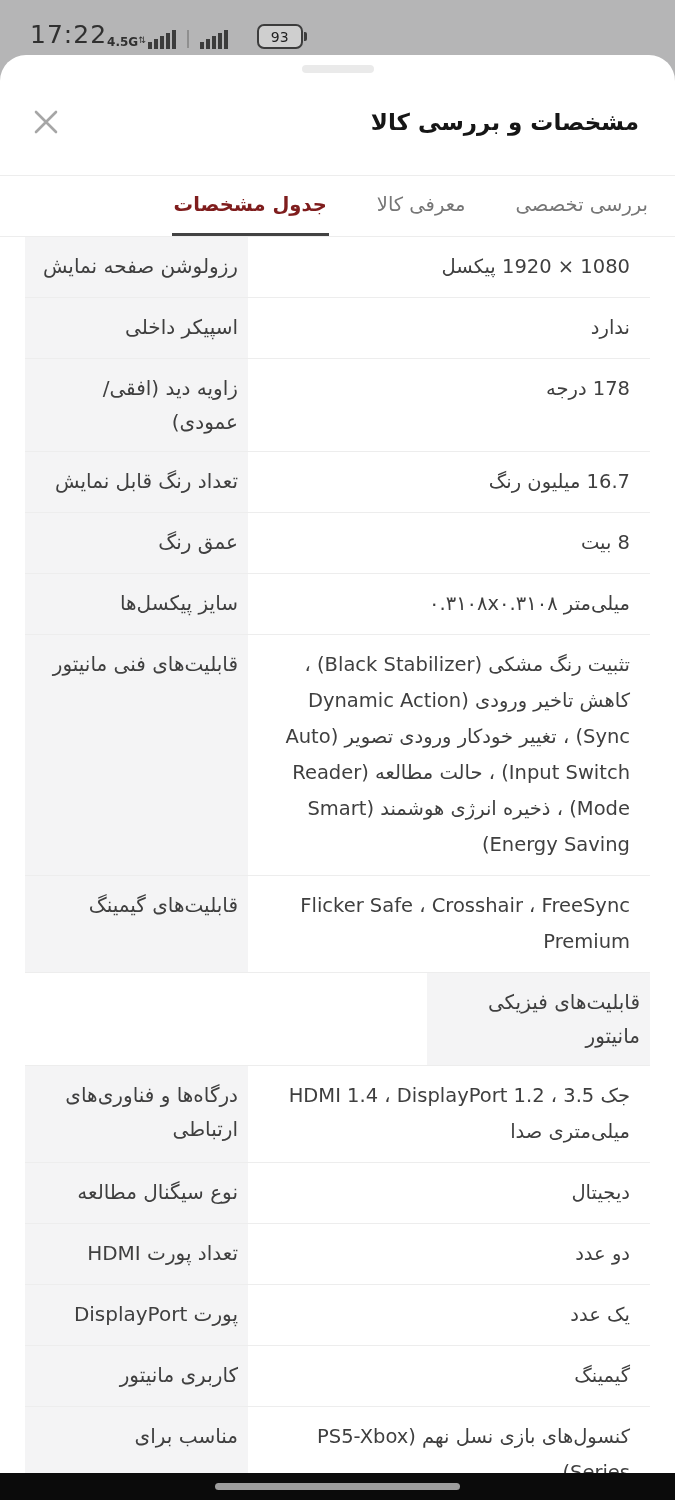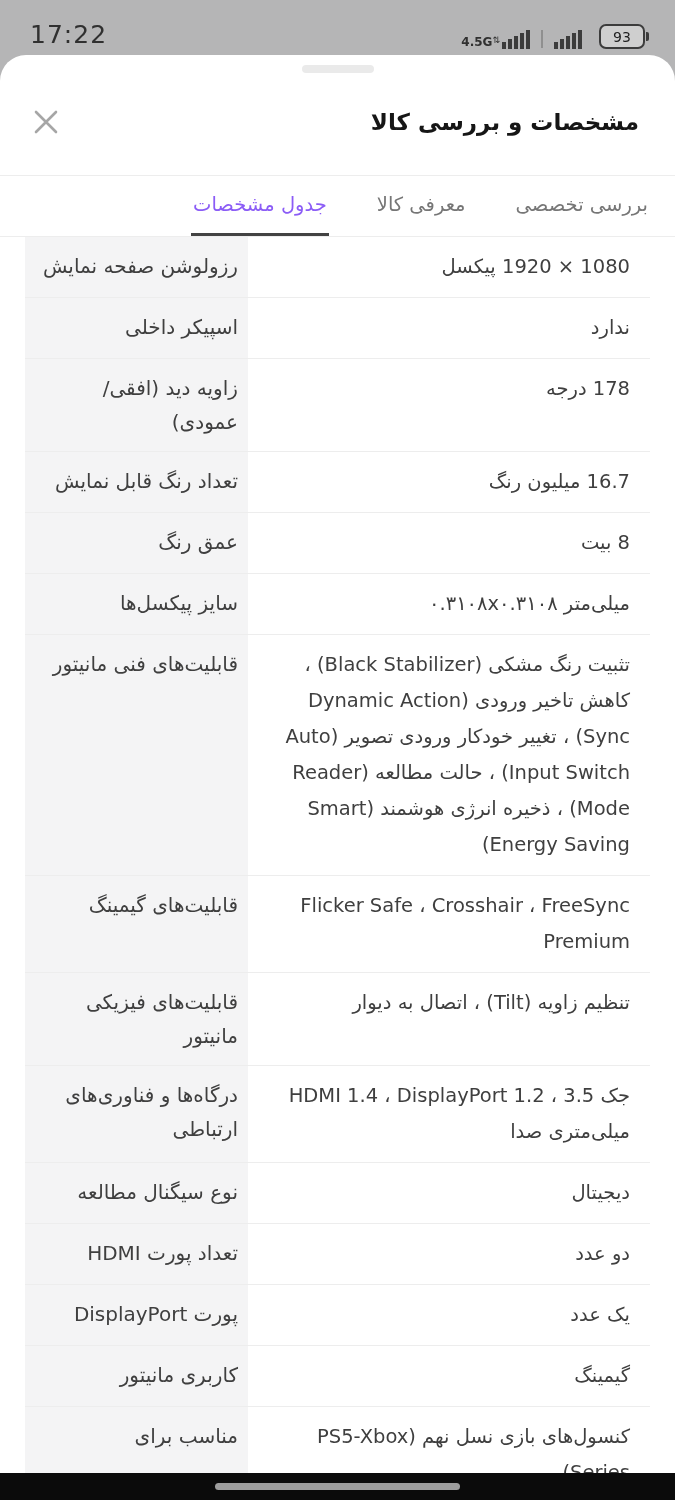--- a/index.html
+++ b/index.html
@@ -3,31 +3,31 @@
 <meta charset="utf-8">
 <style>
   html,body{margin:0;padding:0;}
   .screen{
     position:relative;width:675px;height:1500px;overflow:hidden;
     background:#b5b5b6;font-family:"DejaVu Sans",sans-serif;direction:rtl;
   }
   
   .status-bar{
     position:absolute;top:0;left:0;right:0;height:55px;
-    direction:ltr;display:flex;justify-content:space-between;align-items:flex-end;
+    direction:ltr;display:flex;justify-content:flex-start;align-items:flex-end;
     padding:0 26px 6px 30px;color:#303030;box-sizing:border-box;
   }
   .status-time{font-size:25px;letter-spacing:1px;}
   .status-right{display:flex;align-items:flex-end;gap:9px;}
   .net-cluster{display:flex;align-items:flex-end;gap:2px;}
   .net-texts{display:flex;align-items:flex-start;line-height:1;margin-bottom:1px;}
   .net-label{font-size:12px;font-weight:bold;}
   .net-arrows{font-size:9px;line-height:1;}
   .sim-divider{width:2px;height:18px;background:#8f8f8f;margin:0 2px 1px 2px;}
-  .battery{display:flex;align-items:center;margin-left:8px;}
+  .battery{display:flex;align-items:center;margin-left:20px;}
   .battery-body{
     width:42px;height:21px;border:2.5px solid #3c3c3c;border-radius:7px;
     background:#cfcfcf;display:flex;align-items:center;justify-content:center;
     font-size:14px;color:#222;
   }
   .battery-nub{width:3px;height:9px;background:#3c3c3c;border-radius:0 2px 2px 0;margin-left:1px;}
   
   .sheet{
     position:absolute;top:55px;left:0;right:0;bottom:0;background:#ffffff;
     border-radius:26px 26px 0 0;overflow:hidden;
@@ -39,21 +39,21 @@
   }
   .sheet-title{font-size:23px;font-weight:bold;color:#161616;line-height:34px;}
   .close-btn{width:32px;height:32px;display:flex;align-items:center;justify-content:center;cursor:pointer;}
   .divider{height:1px;background:#ededed;}
   
   .tabs{display:flex;height:60px;padding:0 25px;gap:46px;border-bottom:1px solid #ededed;align-items:stretch;}
   .tab{
     display:flex;align-items:center;font-size:19.5px;color:#767676;
     border-bottom:3px solid transparent;padding:0 2px;cursor:pointer;white-space:nowrap;
   }
-  .tab.active{color:#8b5cf6;font-weight:normal;border-bottom-color:#434343;}
+  .tab.active{color:#7f1d1d;font-weight:bold;border-bottom-color:#434343;}
   
   .spec-table{margin:0 25px;}
   .spec-row{display:flex;align-items:stretch;border-top:1px solid #ededed;}
   .spec-row:first-child{border-top:none;}
   .spec-value{
     flex:1;padding:12px 20px;font-size:19.5px;color:#3f3f3f;line-height:36px;
     text-align:right;white-space:pre-line;box-sizing:border-box;
   }
   .spec-label{
     flex:0 0 223px;background:#f4f4f5;padding:12px 10px 12px 14px;
@@ -153,21 +153,20 @@
       </div>
       <div class="spec-row">
         <div class="spec-value">تثبیت رنگ مشکی (Black Stabilizer) ، کاهش تاخیر ورودی (Dynamic Action Sync) ، تغییر خودکار ورودی تصویر (Auto Input Switch) ، حالت مطالعه (Reader Mode) ، ذخیره انرژی هوشمند (Smart Energy Saving)</div>
         <div class="spec-label">قابلیت‌های فنی مانیتور</div>
       </div>
       <div class="spec-row">
         <div class="spec-value">Flicker Safe ، Crosshair ، FreeSync Premium</div>
         <div class="spec-label">قابلیت‌های گیمینگ</div>
       </div>
       <div class="spec-row">
-        <div class="spec-value">تنظیم زاویه (Tilt) ، اتصال به دیوار</div>
         <div class="spec-label">قابلیت‌های فیزیکی مانیتور</div>
       </div>
       <div class="spec-row">
         <div class="spec-value">جک 3.5 ، HDMI 1.4 ، DisplayPort 1.2 میلی‌متری صدا</div>
         <div class="spec-label">درگاه‌ها و فناوری‌های ارتباطی</div>
       </div>
       <div class="spec-row">
         <div class="spec-value">دیجیتال</div>
         <div class="spec-label">نوع سیگنال مطالعه</div>
       </div>

